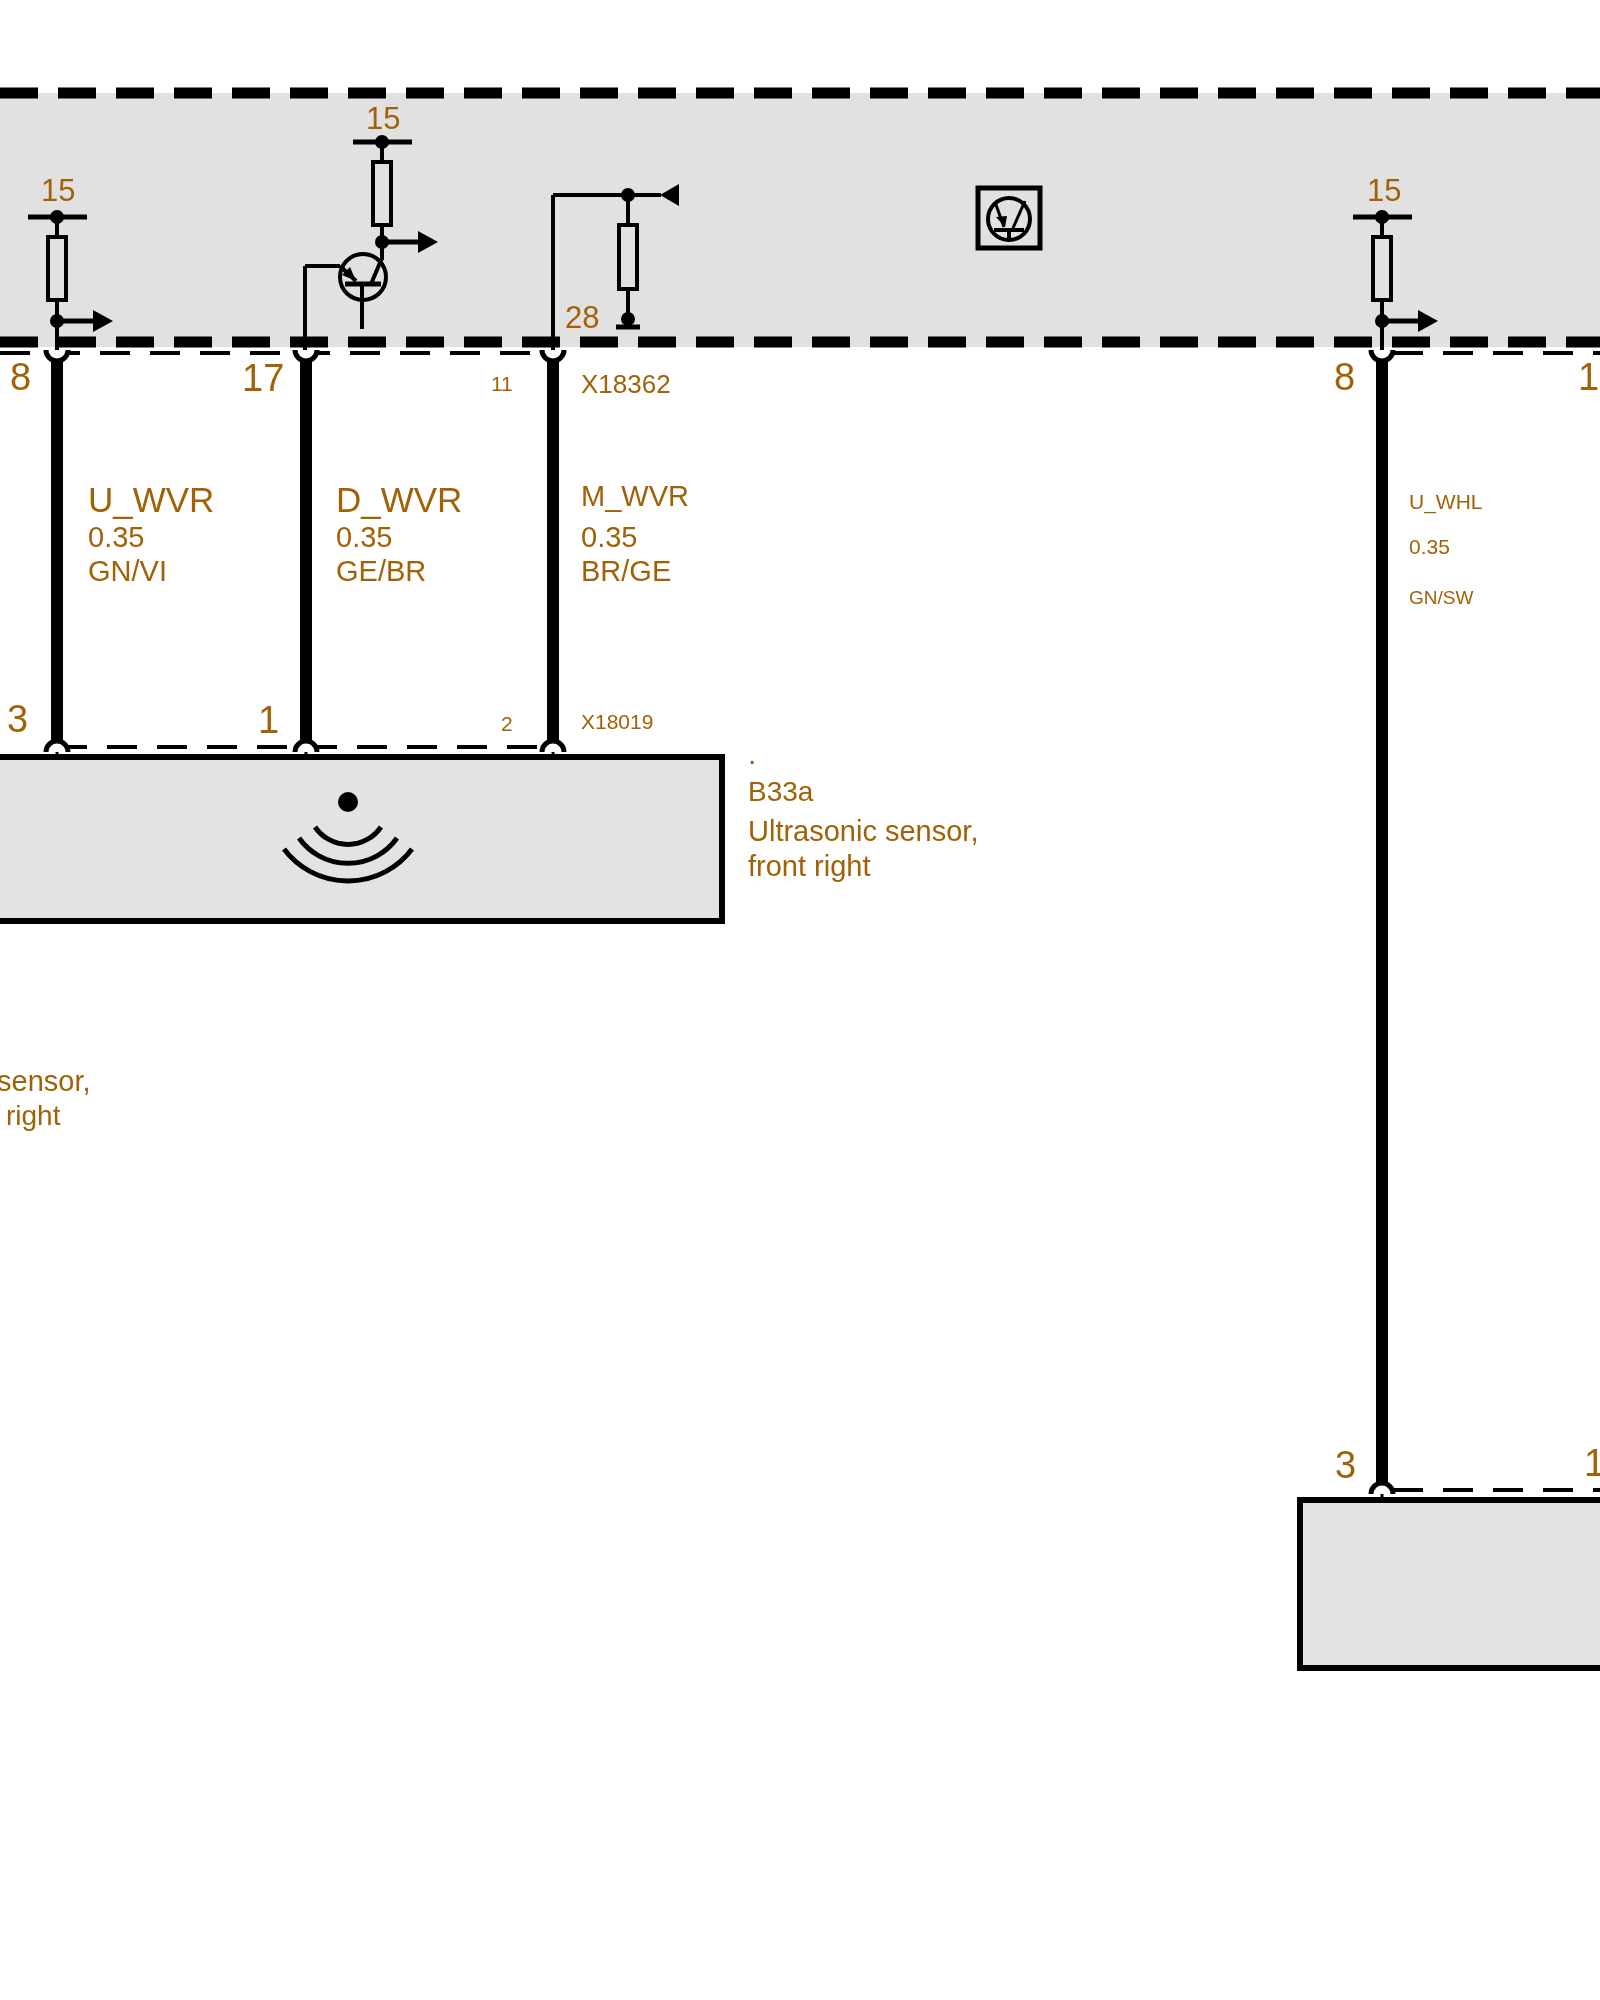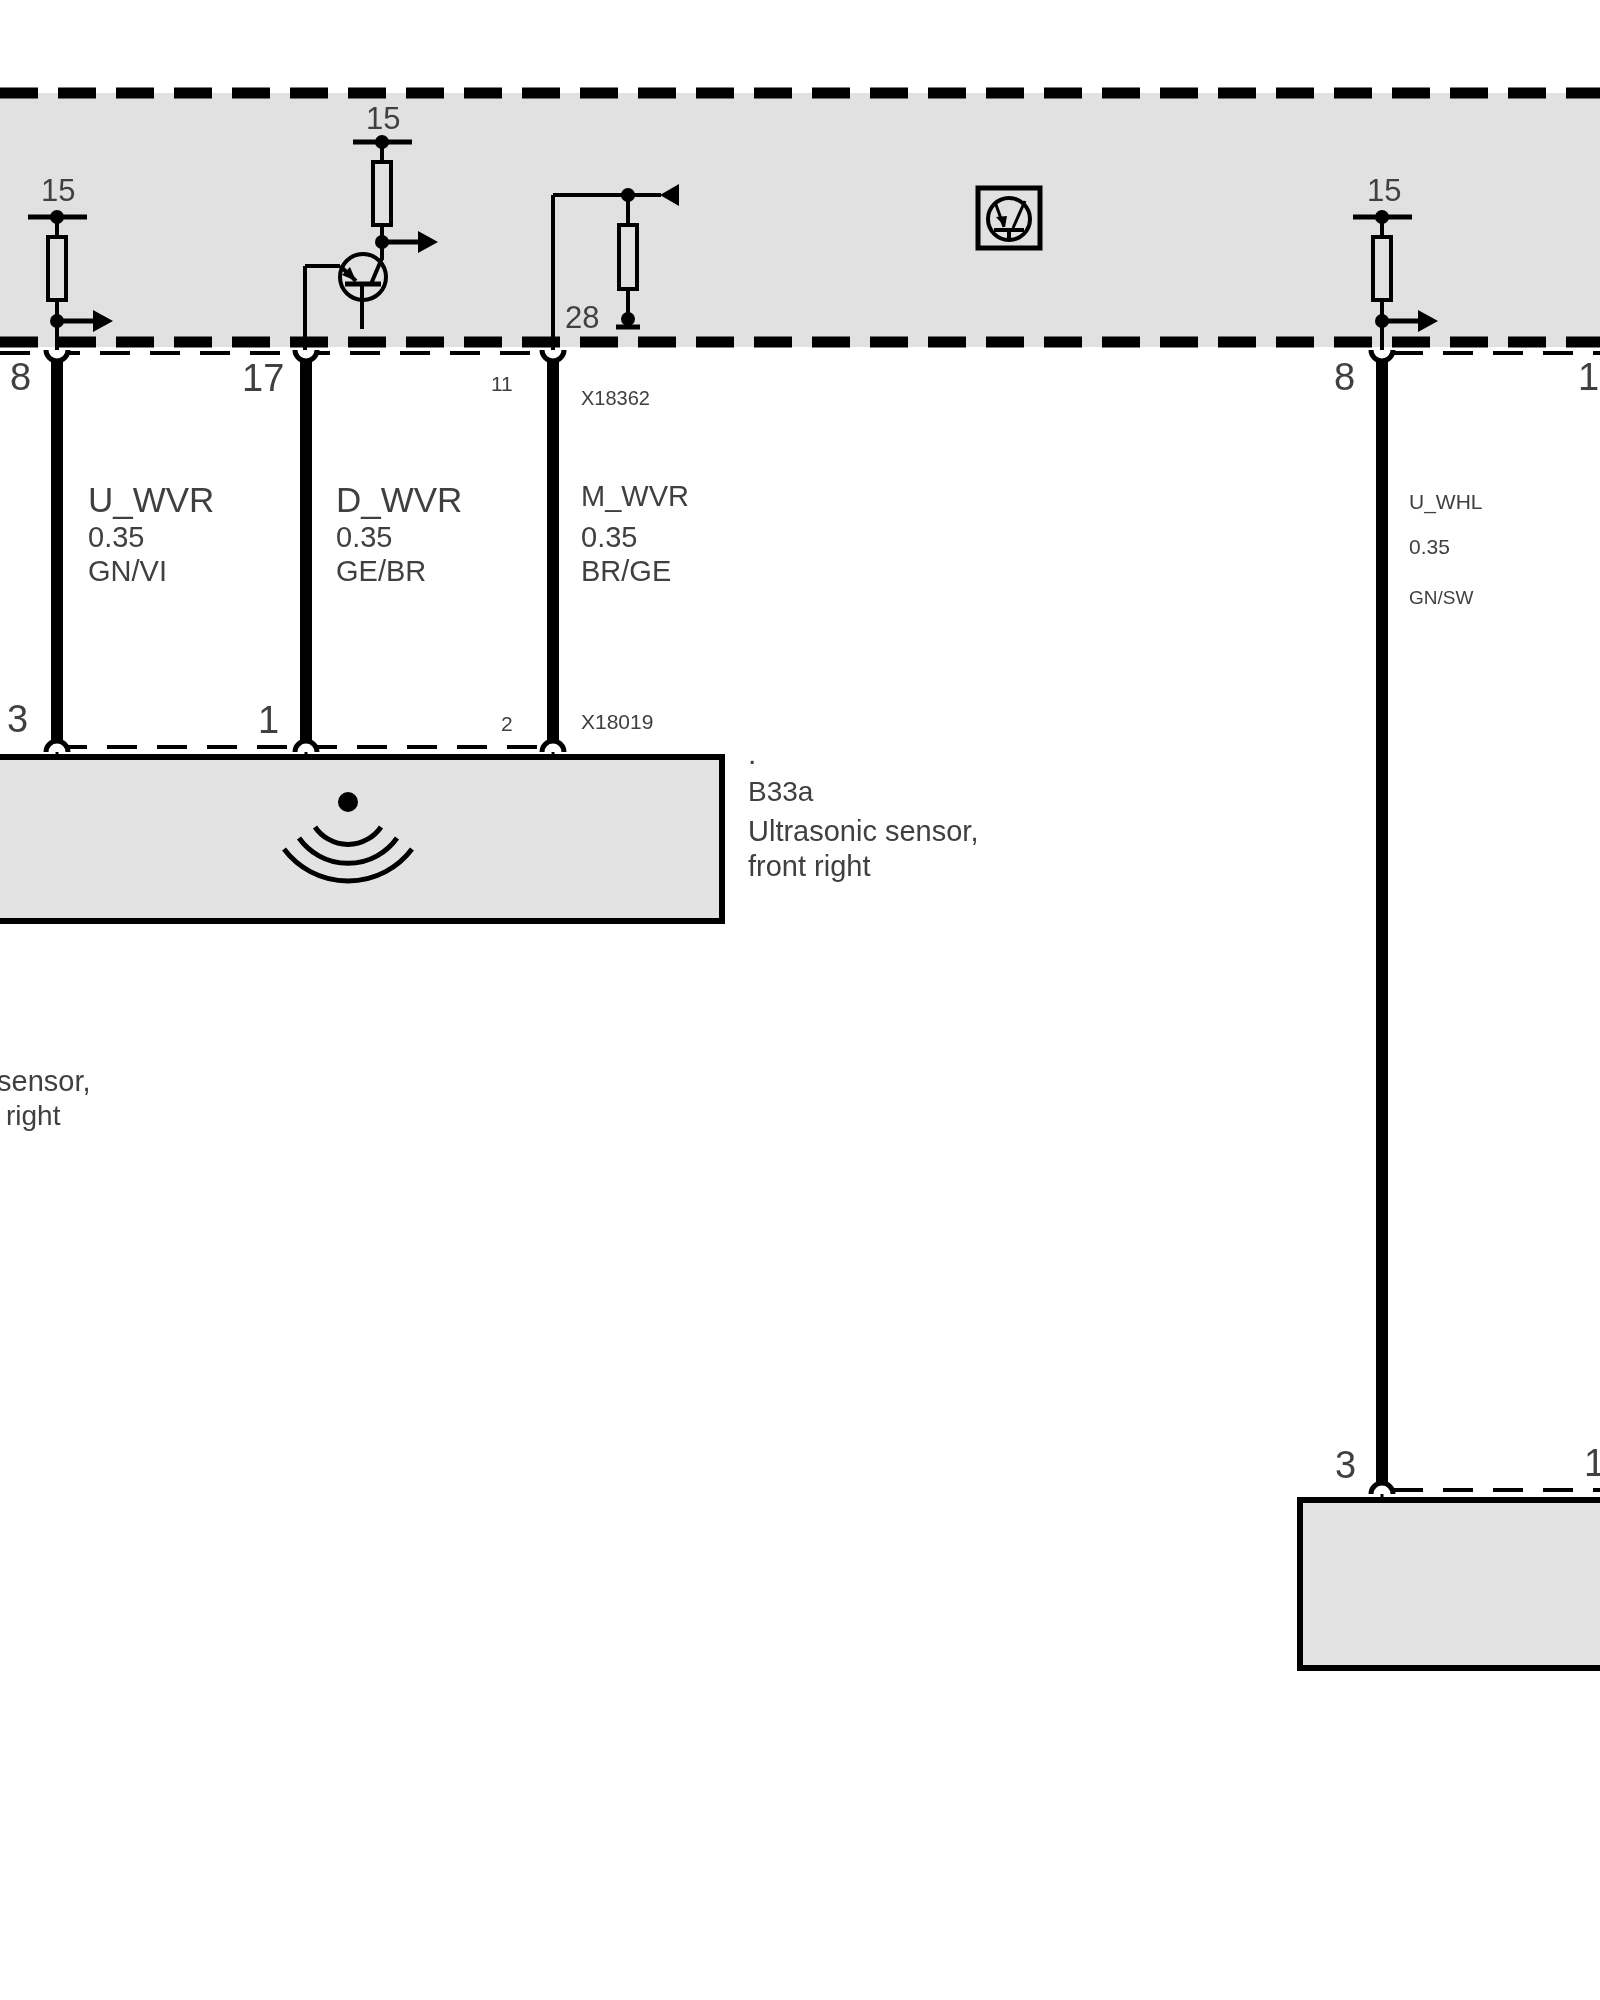--- a/index.html
+++ b/index.html
@@ -1,20 +1,20 @@
 <!DOCTYPE html>
 <html><head>
 <meta charset="utf-8">
 <style>
   html,body{margin:0;padding:0;background:#fff;}
   body{width:1600px;height:2000px;overflow:hidden;
        font-family:"Liberation Sans","DejaVu Sans",sans-serif;}
   .page{position:relative;width:1600px;height:2000px;background:#fff;}
   svg.art{position:absolute;left:0;top:0;}
-  .t{position:absolute;line-height:1;white-space:nowrap;color:#404040;}
+  .t{position:absolute;line-height:1;white-space:nowrap;color:#a16207;}
 </style>
 </head>
 <body>
 
 <div class="page">
 
 <svg class="art" width="1600" height="2000" viewBox="0 0 1600 2000">
 
   <rect x="0" y="93" width="1600" height="254" fill="#e1e1e1"></rect>
   <line x1="0" y1="93" x2="1600" y2="93" stroke="#000" stroke-width="11" stroke-dasharray="38 20"></line>
@@ -131,21 +131,21 @@
 </svg>
 
 <div class="t" style="left:41px;top:175px;font-size:31px">15</div>
 <div class="t" style="left:366px;top:103px;font-size:31px">15</div>
 <div class="t" style="left:1367px;top:175px;font-size:31px">15</div>
 <div class="t" style="left:565px;top:302px;font-size:31px">28</div>
 
 <div class="t" style="left:10px;top:358px;font-size:38px">8</div>
 <div class="t" style="left:242px;top:359px;font-size:38px">17</div>
 <div class="t" style="left:491px;top:373px;font-size:21px">11</div>
-<div class="t" style="left:581px;top:388px;font-size:20px">X18362</div>
+<div class="t" style="left:581px;top:371px;font-size:26px">X18362</div>
 
 <div class="t" style="left:88px;top:482px;font-size:35px">U_WVR</div>
 <div class="t" style="left:88px;top:523px;font-size:29px">0.35</div>
 <div class="t" style="left:88px;top:557px;font-size:29px">GN/VI</div>
 
 <div class="t" style="left:336px;top:482px;font-size:35px">D_WVR</div>
 <div class="t" style="left:336px;top:523px;font-size:29px">0.35</div>
 <div class="t" style="left:336px;top:557px;font-size:29px">GE/BR</div>
 
 <div class="t" style="left:581px;top:482px;font-size:29px">M_WVR</div>

